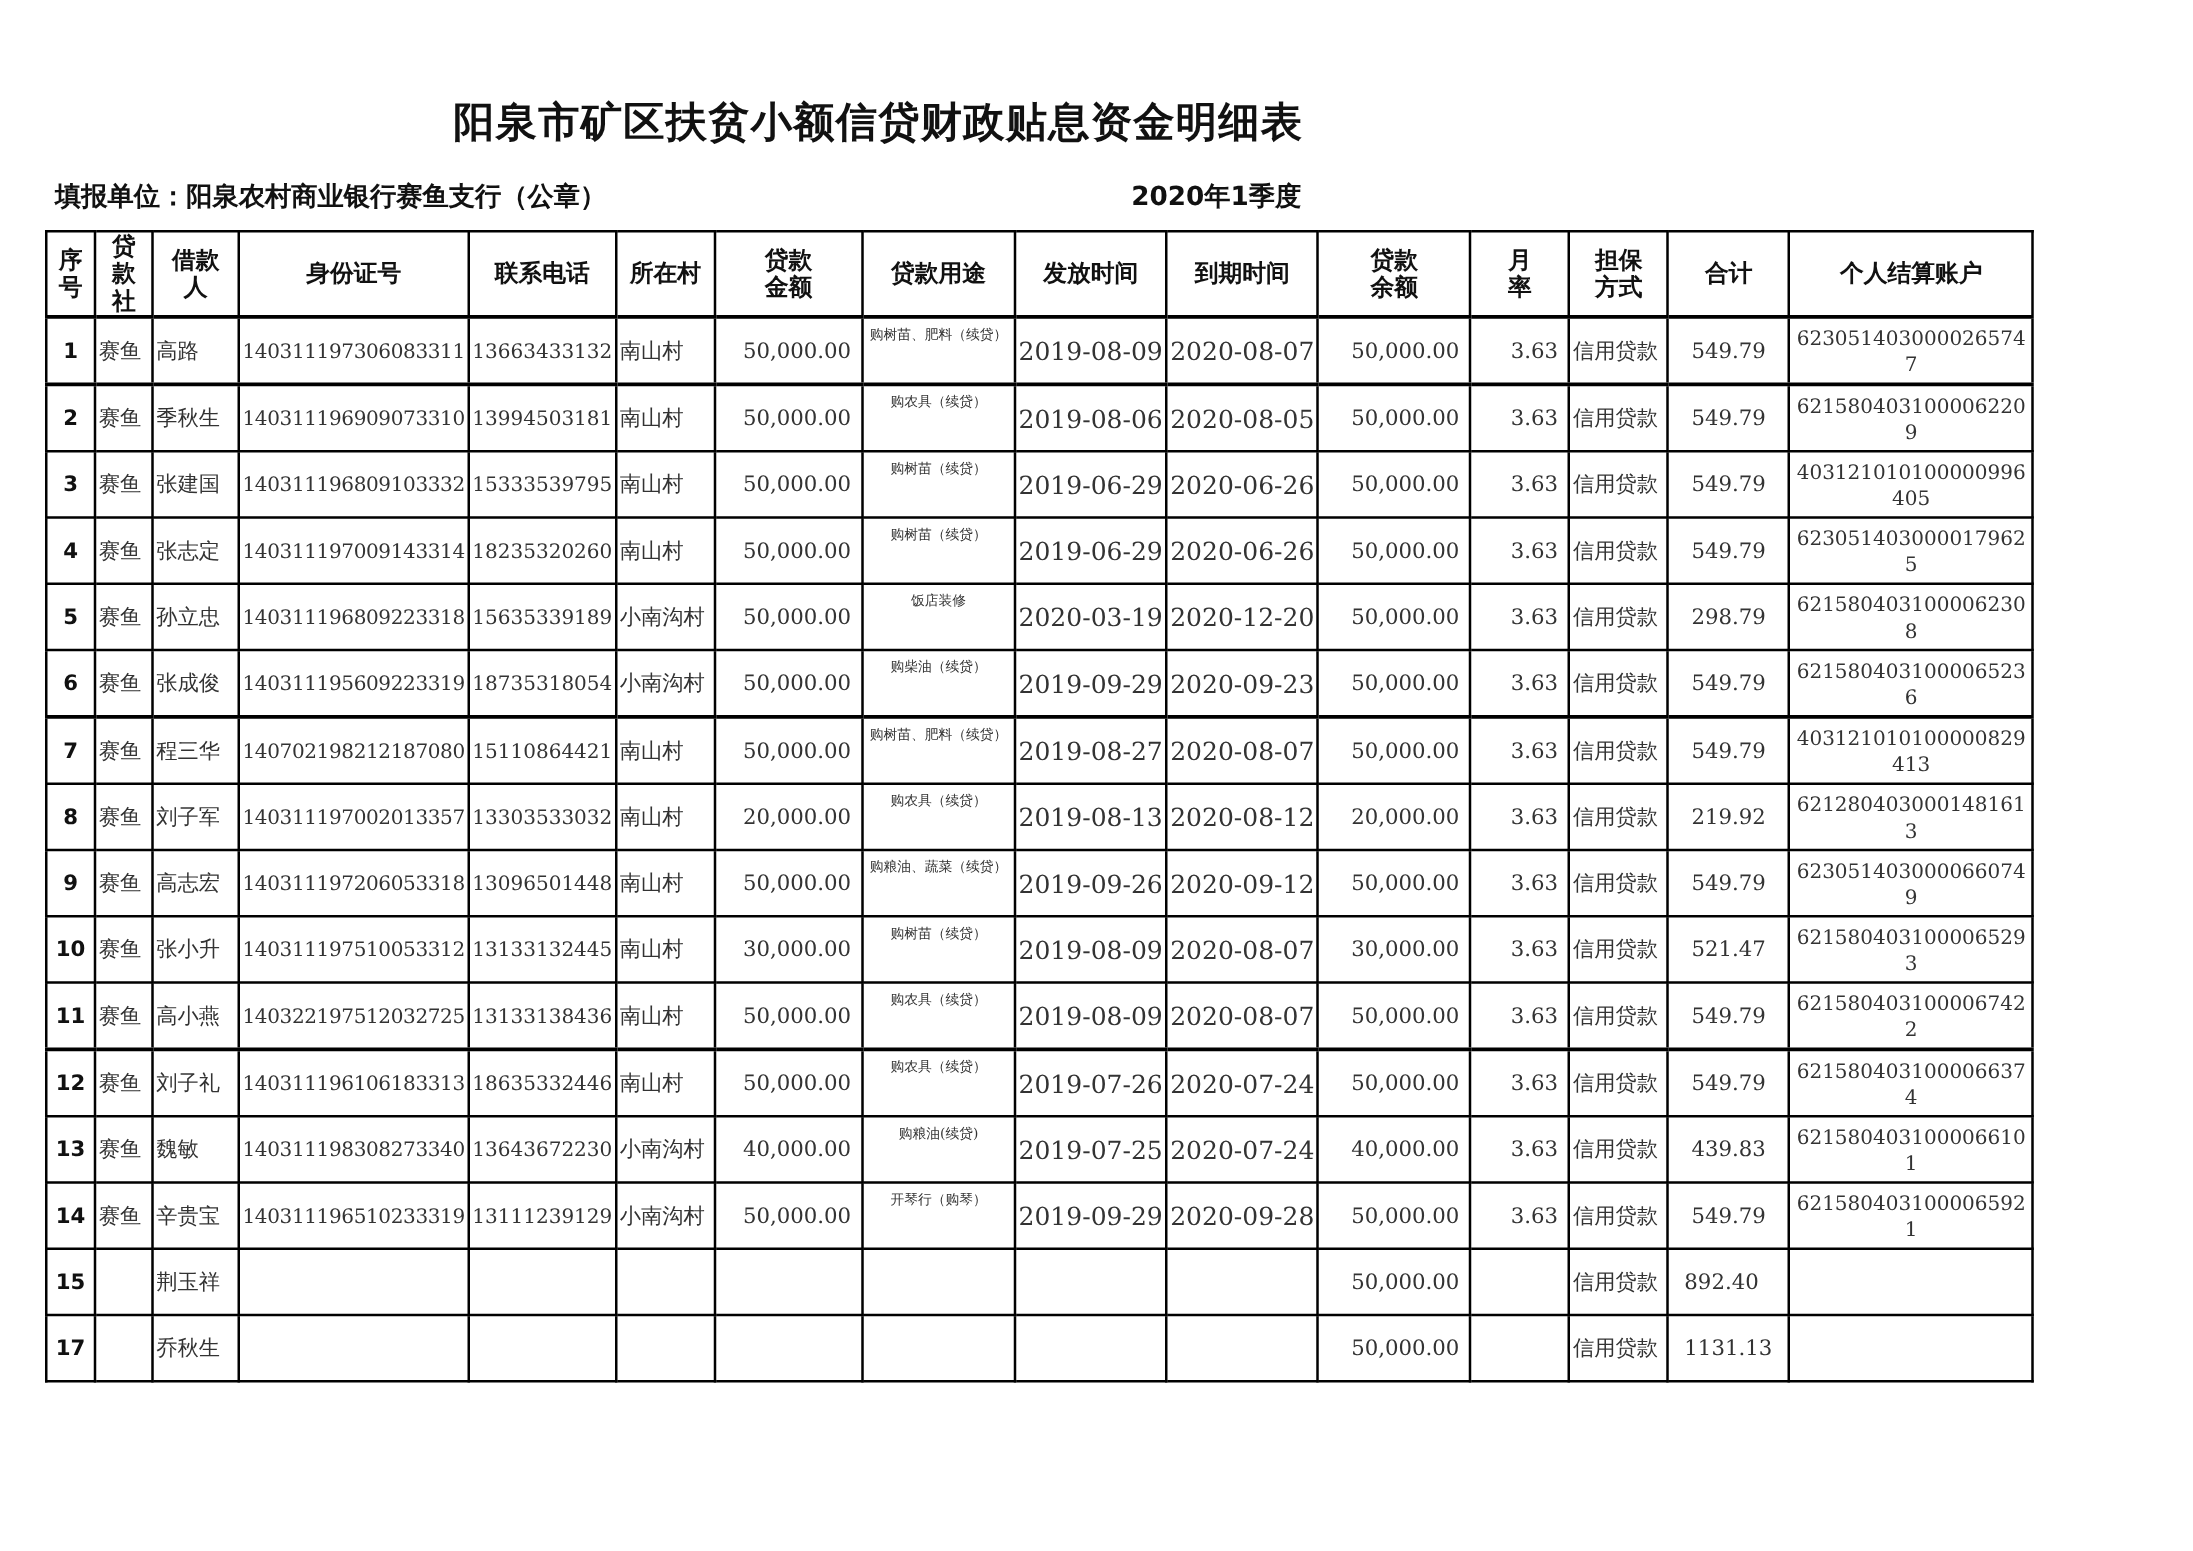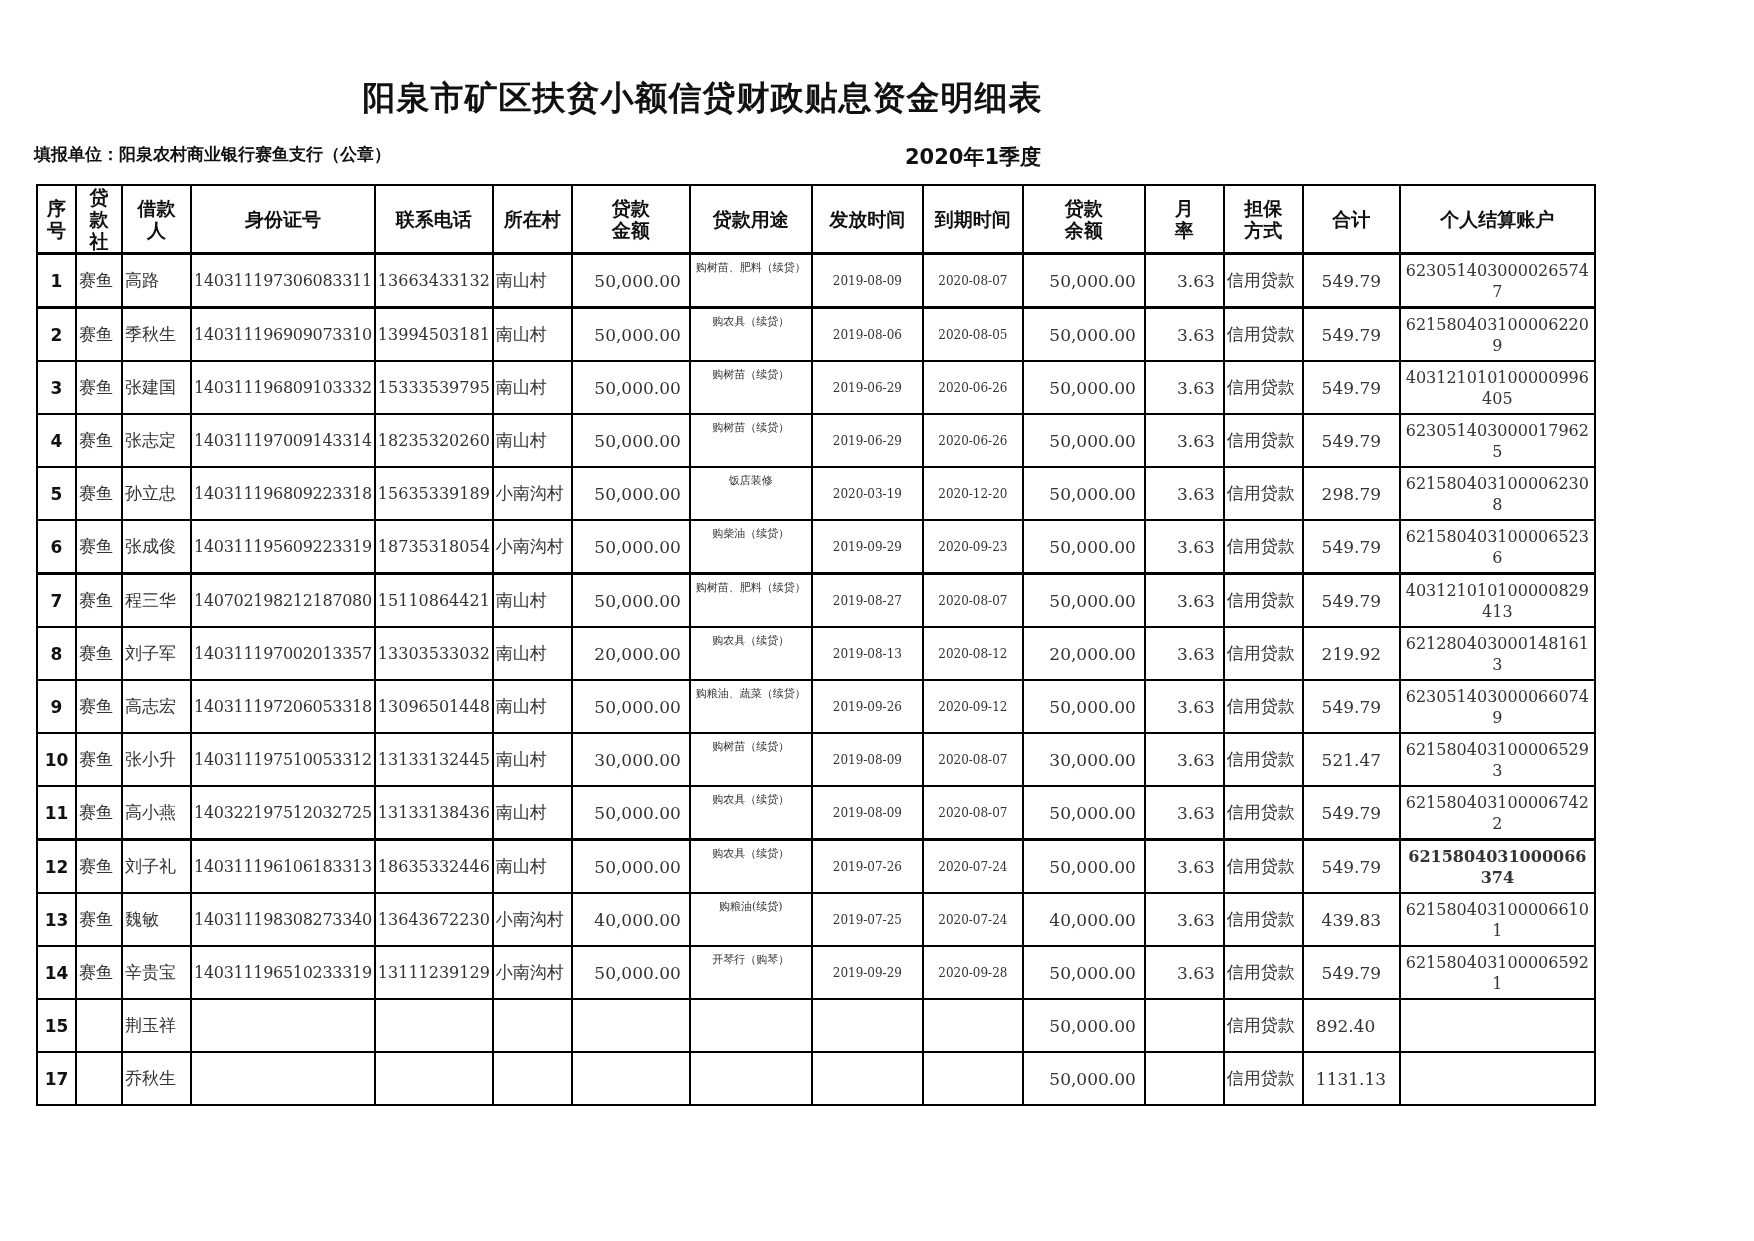--- a/index.html
+++ b/index.html
@@ -2,38 +2,38 @@
 <html><head>
 <meta charset="utf-8">
 <style>
   html, body { margin:0; padding:0; background:#ffffff; }
   body { width:1754px; height:1241px; position:relative; overflow:hidden;
          font-family:"DejaVu Serif","Liberation Serif",serif; color:#111; }
   .title { position:absolute; left:0; width:1585px; top:76px; text-align:center;
            font-family:"DejaVu Sans","Liberation Sans",sans-serif; font-weight:bold;
            font-size:33px; letter-spacing:1px; }
   .title span { display:inline-block; transform:translateX(-90px); }
-  .unit { position:absolute; left:34px; top:143px; font-family:Liberation Mono, monospace;
-          font-weight:bold; font-size:17px; }
+  .unit { position:absolute; left:44px; top:143px; font-family:Liberation Mono, monospace;
+          font-weight:bold; font-size:21px; }
   .period { position:absolute; left:905px; top:143px; font-family:"DejaVu Sans","Liberation Sans",sans-serif;
           font-weight:bold; font-size:21px; }
   table { position:absolute; left:36px; top:184px; border-collapse:collapse; table-layout:fixed; }
   td, th { border:2px solid #000; padding:0 2px; overflow:hidden; white-space:nowrap; }
   th { height:66px; font-family:"DejaVu Sans","Liberation Sans",sans-serif; font-weight:bold;
        font-size:19px; text-align:center; line-height:22px; white-space:normal; }
   td { height:49px; font-size:17px; color:#333; }
   td.seq { text-align:center; font-weight:bold; color:#111; font-family:"DejaVu Sans","Liberation Sans",sans-serif; }
   td.num { text-align:right; padding-right:8px; }
   td.ctr { text-align:center; }
   td.left { text-align:left; }
   td.use { white-space:normal; font-size:11px; line-height:21px; text-align:center; vertical-align:top; padding-top:2px; }
   td.acct { white-space:normal; text-align:center; font-size:16px; line-height:21px; word-break:break-all; }
   td.id { font-size:16px; letter-spacing:-0.3px; }
   td.phone { font-size:16px; }
-  td.date { font-size:12px; text-align:center; }
+  td.date { font-size:20px; text-align:center; }
 </style>
 </head>
 <body>
 
 <div class="title"><span>阳泉市矿区扶贫小额信贷财政贴息资金明细表</span></div>
 <div class="unit">填报单位：阳泉农村商业银行赛鱼支行（公章）</div>
 <div class="period">2020年1季度</div>
 
 <table>
   <colgroup>
@@ -276,21 +276,21 @@
         <td class="left phone" style="border-top-width: 3px;">18635332446</td>
         <td class="left" style="border-top-width: 3px;">南山村</td>
         <td class="num" style="border-top-width: 3px;">50,000.00</td>
         <td class="use" style="border-top-width: 3px;">购农具（续贷）</td>
         <td class="date" style="border-top-width: 3px;">2019-07-26</td>
         <td class="date" style="border-top-width: 3px;">2020-07-24</td>
         <td class="num" style="border-top-width: 3px;">50,000.00</td>
         <td class="num" style="border-top-width: 3px;">3.63</td>
         <td class="left" style="border-top-width: 3px;">信用贷款</td>
         <td class="ctr" style="border-top-width: 3px;">549.79</td>
-        <td class="acct" style="border-top-width: 3px; font-weight: bold;">6215804031000066374</td>
+        <td class="acct" style="border-top-width: 3px;">6215804031000066374</td>
       </tr>
       <tr>
         <td class="seq">13</td>
         <td class="left">赛鱼</td>
         <td class="left">魏敏</td>
         <td class="left id">140311198308273340</td>
         <td class="left phone">13643672230</td>
         <td class="left">小南沟村</td>
         <td class="num">40,000.00</td>
         <td class="use">购粮油(续贷)</td>

